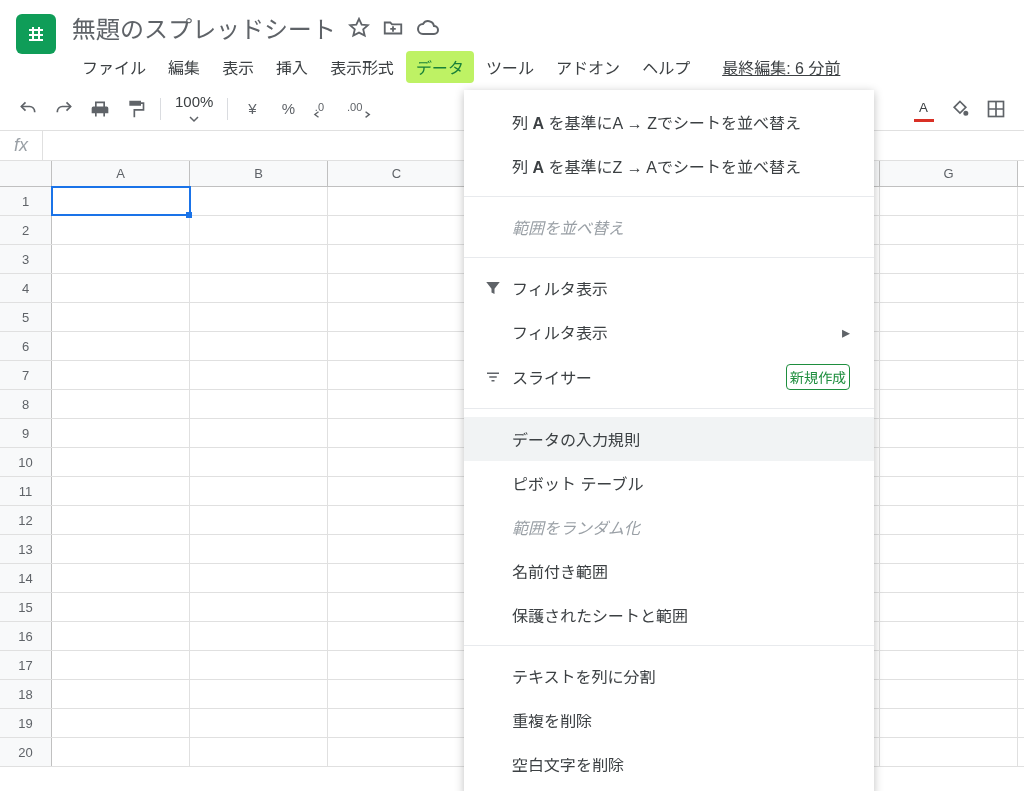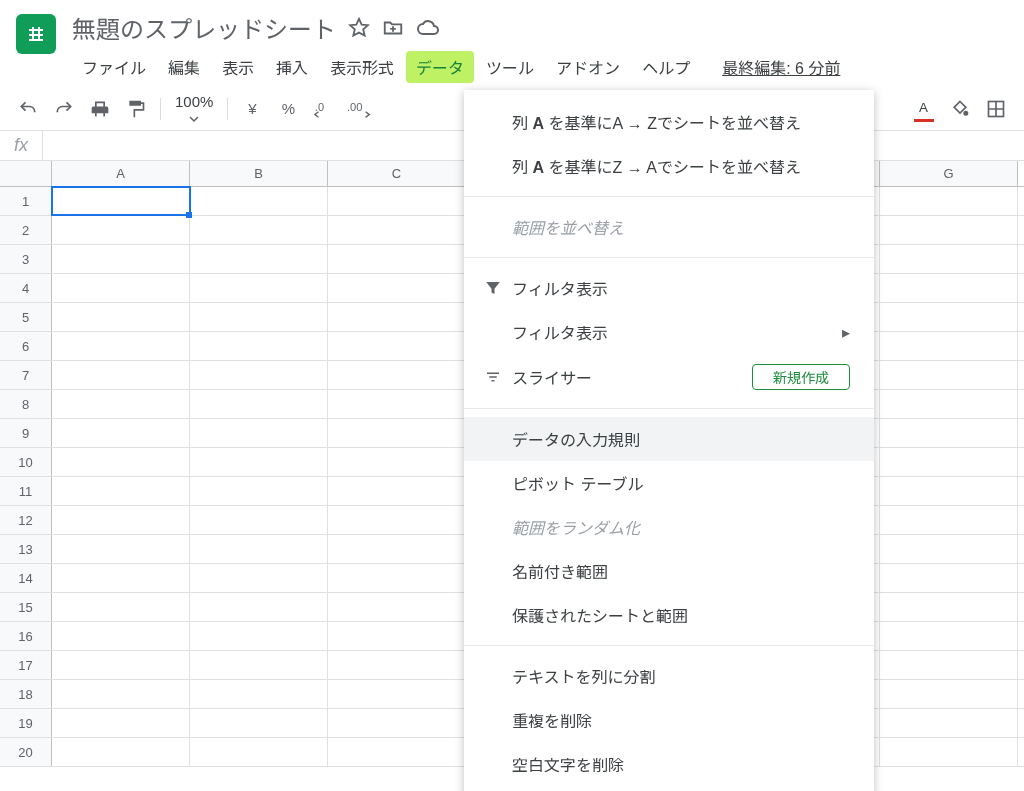--- a/index.html
+++ b/index.html
@@ -47,21 +47,21 @@
 
 .dropdown { position: absolute; top: 90px; left: 464px; width: 410px; background: #fff; box-shadow: 0 2px 10px rgba(0,0,0,0.25); border-radius: 0 0 2px 2px; padding: 10px 0; z-index: 10; }
 .dd-item { display: flex; align-items: center; padding: 10px 24px 10px 20px; cursor: pointer; font-size: 16px; color: #3c4043; position: relative; }
 .dd-item .icon-slot { width: 28px; display: inline-flex; }
 .dd-item.disabled { color: #9aa0a6; cursor: default; font-style: italic; }
 .dd-item.hover { background: #f1f3f4; }
 .dd-sep { height: 1px; background: #e8eaed; margin: 8px 0; }
 .dd-text { flex: 1; }
 .dd-text b { font-weight: bold; }
 .dd-arrow { color: #5f6368; }
-.dd-badge { border: 1px solid #1e8e3e; color: #1e8e3e; border-radius: 4px; padding: 2px 20px; font-size: 14px; }
+.dd-badge { border: 1px solid #1e8e3e; color: #1e8e3e; border-radius: 4px; padding: 2px 3px; font-size: 14px; }
 
 svg { display: block; }
 </style>
 </head>
 <body>
 
 <div class="header">
   <div class="logo">
     <svg viewBox="0 0 24 24" fill="none">
         <rect x="3" y="3" width="18" height="18" rx="1" fill="#fff" opacity="0"></rect>

